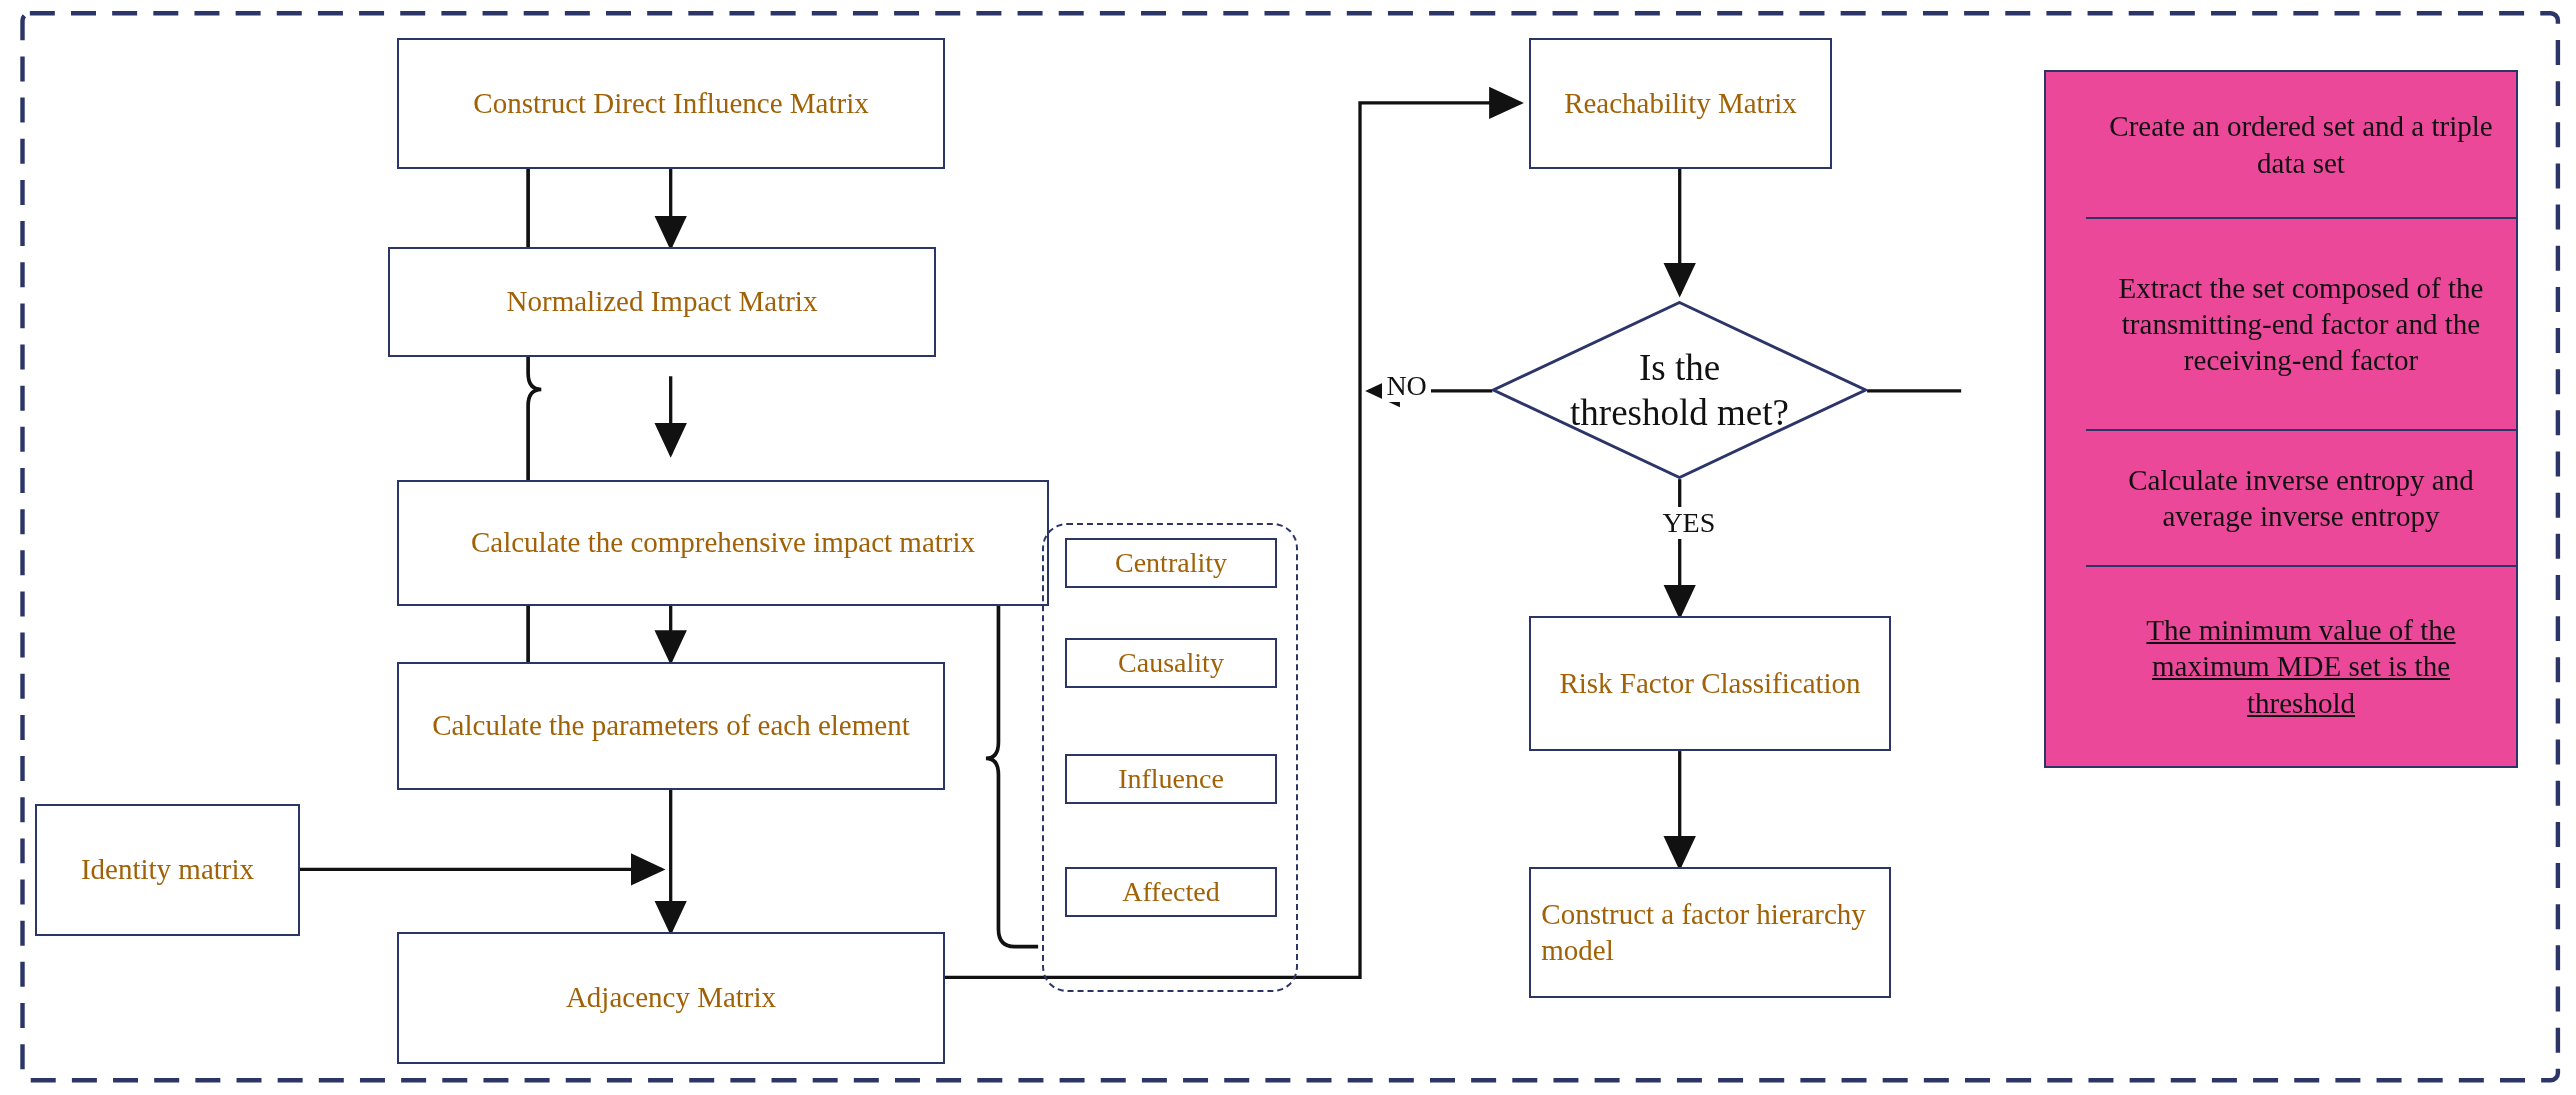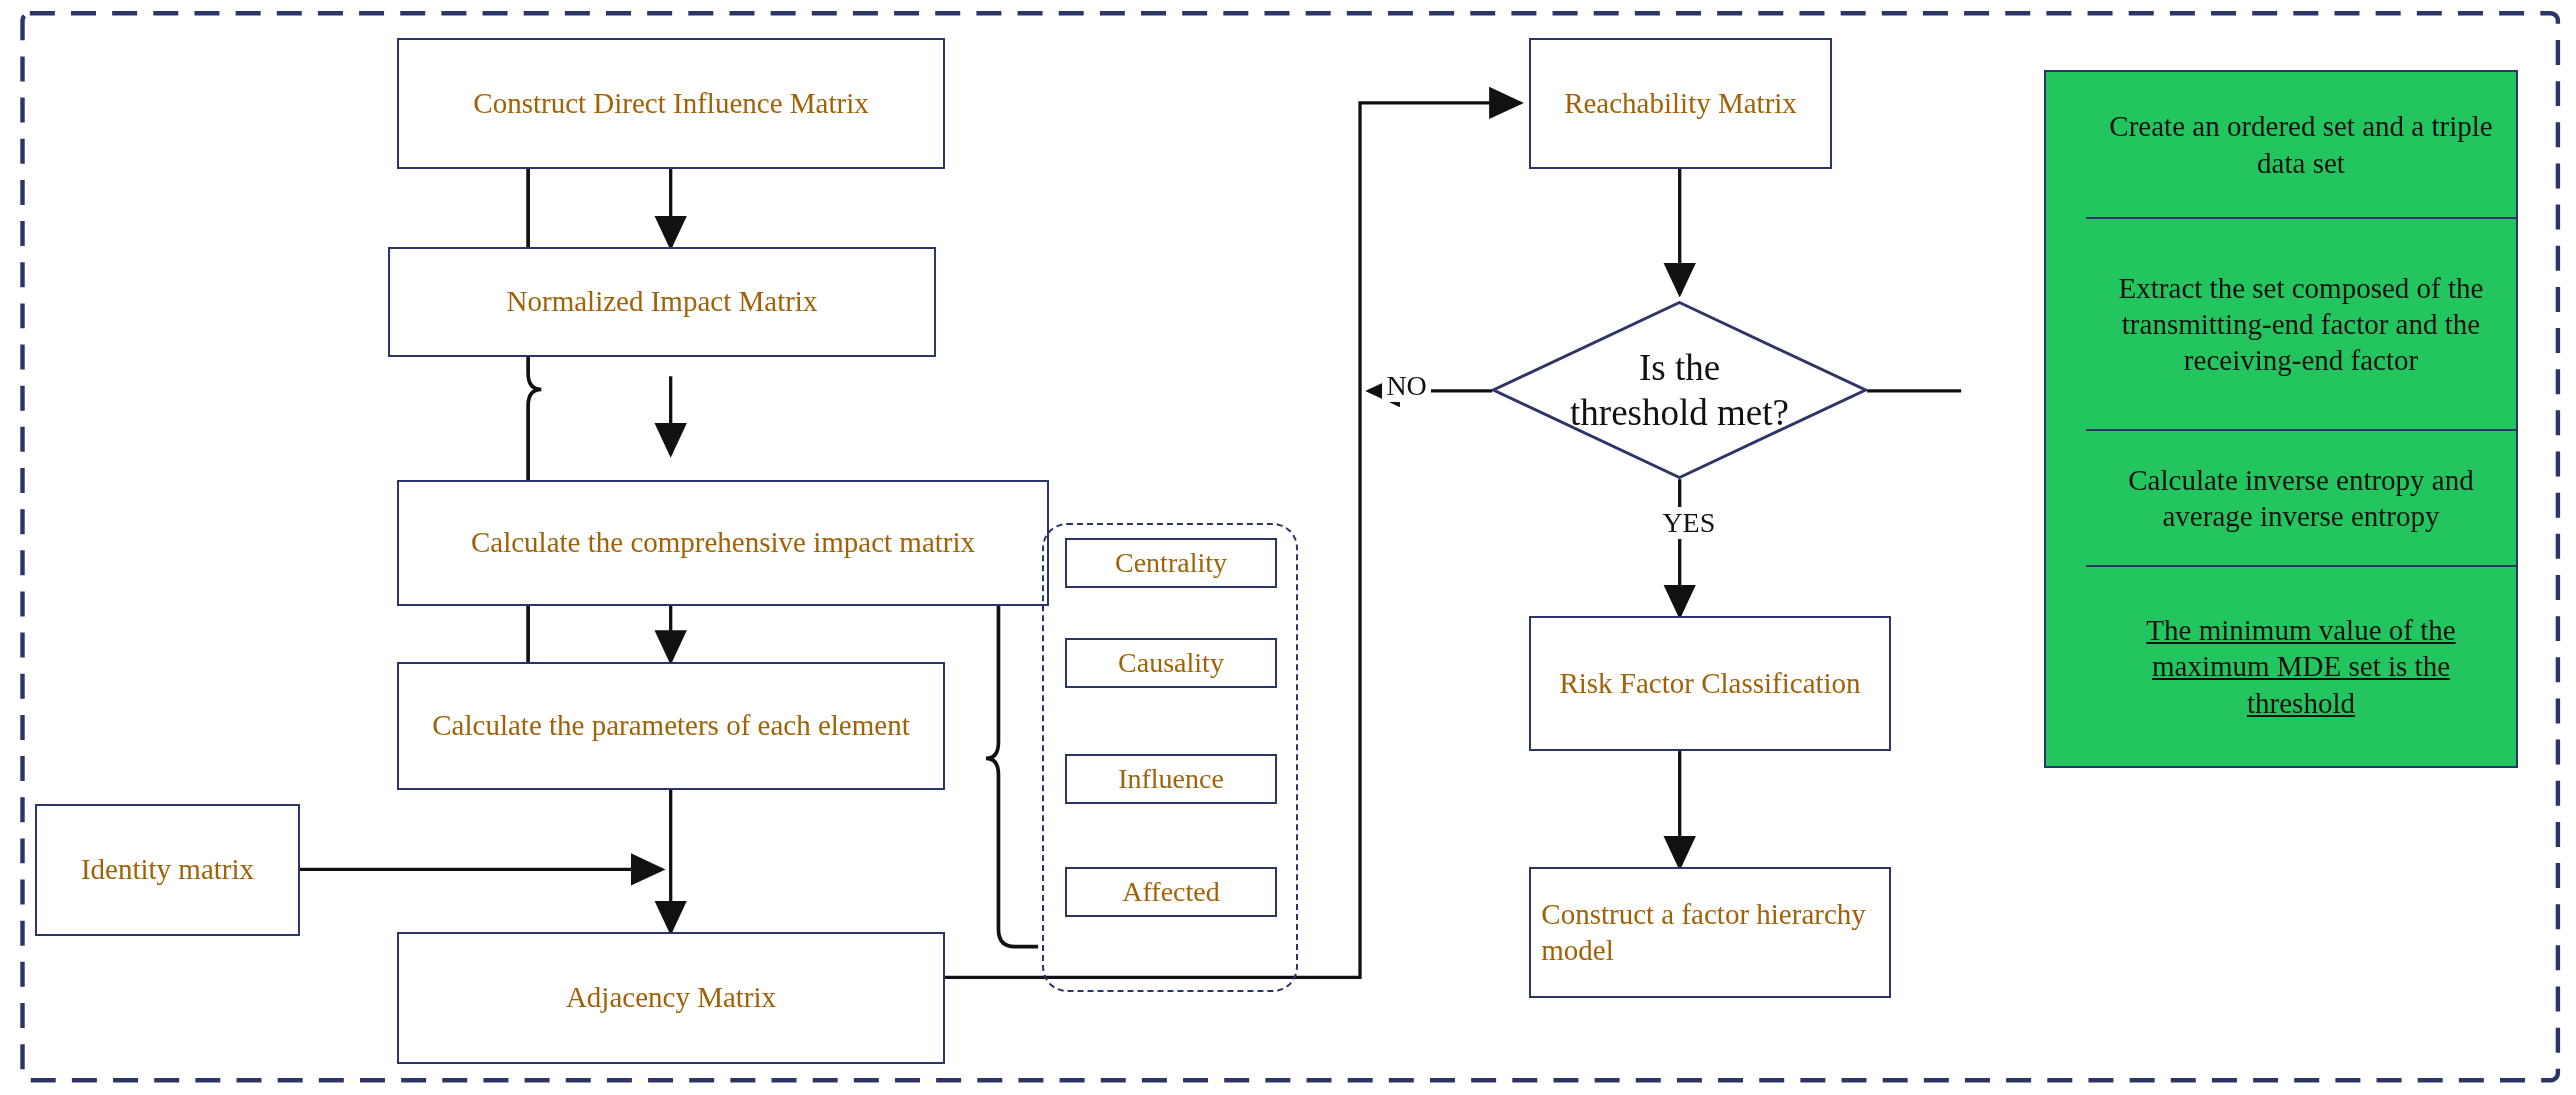--- a/index.html
+++ b/index.html
@@ -8,21 +8,21 @@
   #svg{position:absolute;left:0;top:0;width:2576px;height:1095px;}
   .node{position:absolute;box-sizing:border-box;border:2.2px solid #2c3567;background:#ffffff;
         display:flex;align-items:center;justify-content:center;text-align:left;
         color:#a16207;line-height:1.22;}
   .node span{display:block;padding:0 10.3px;}
   .fs-main{font-size:29px;}
   .fs-param{font-size:28px;}
   .fs-panel{font-size:29px;}
   .edgelabel{position:absolute;font-size:28px;color:#111;background:#fff;
              padding:0 4.4px;white-space:nowrap;}
-  .panel{position:absolute;box-sizing:border-box;border:2.2px solid #2c3567;background:#22c55e;padding-left:40px;}
+  .panel{position:absolute;box-sizing:border-box;border:2.2px solid #2c3567;background:#ec4899;padding-left:40px;}
   .panel-row{box-sizing:border-box;border-bottom:2.2px solid #2c3567;
              display:flex;align-items:center;justify-content:center;text-align:center;
              color:#111;line-height:1.25;}
   .panel-row:last-child{border-bottom:none;}
   .dashgroup{position:absolute;box-sizing:border-box;border:2.9px dashed #2c3567;border-radius:25px;background:transparent;}
 </style>
 </head>
 <body>
 
 <div id="stage">

